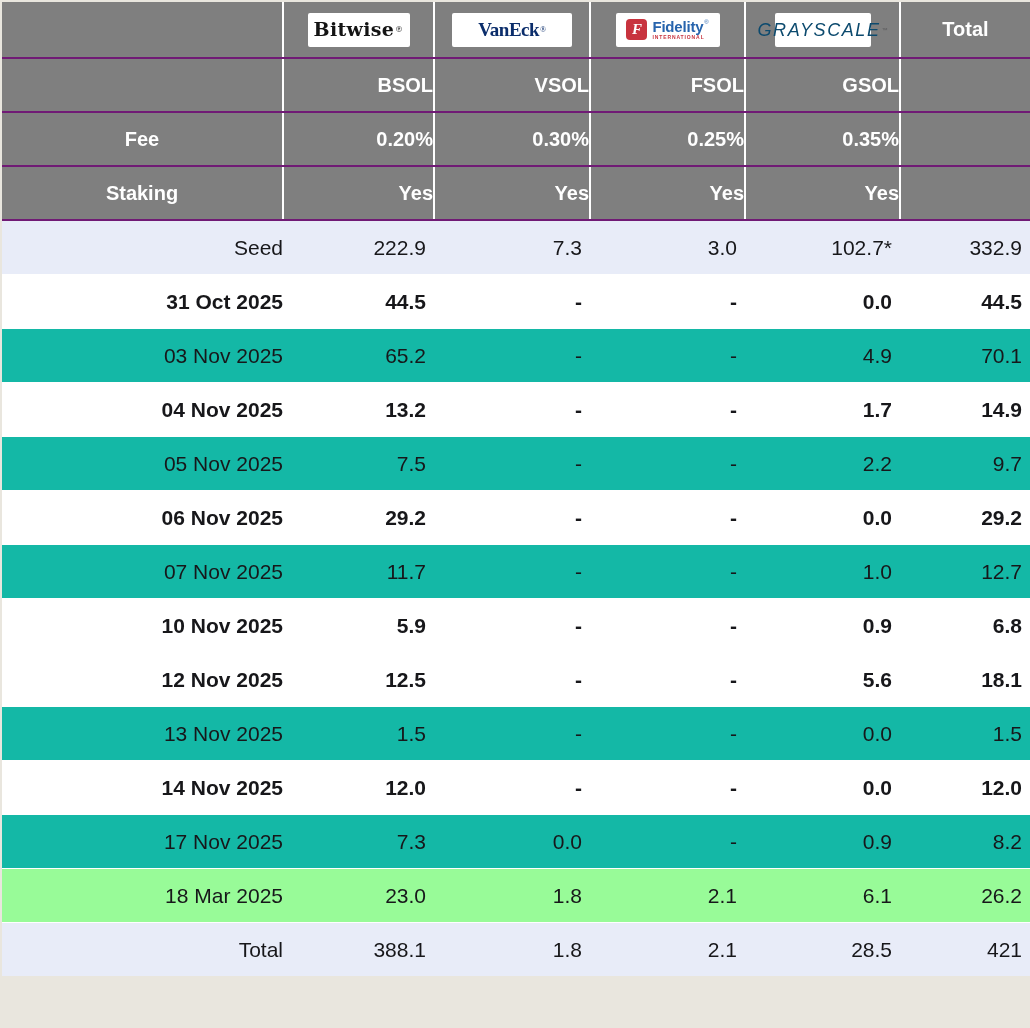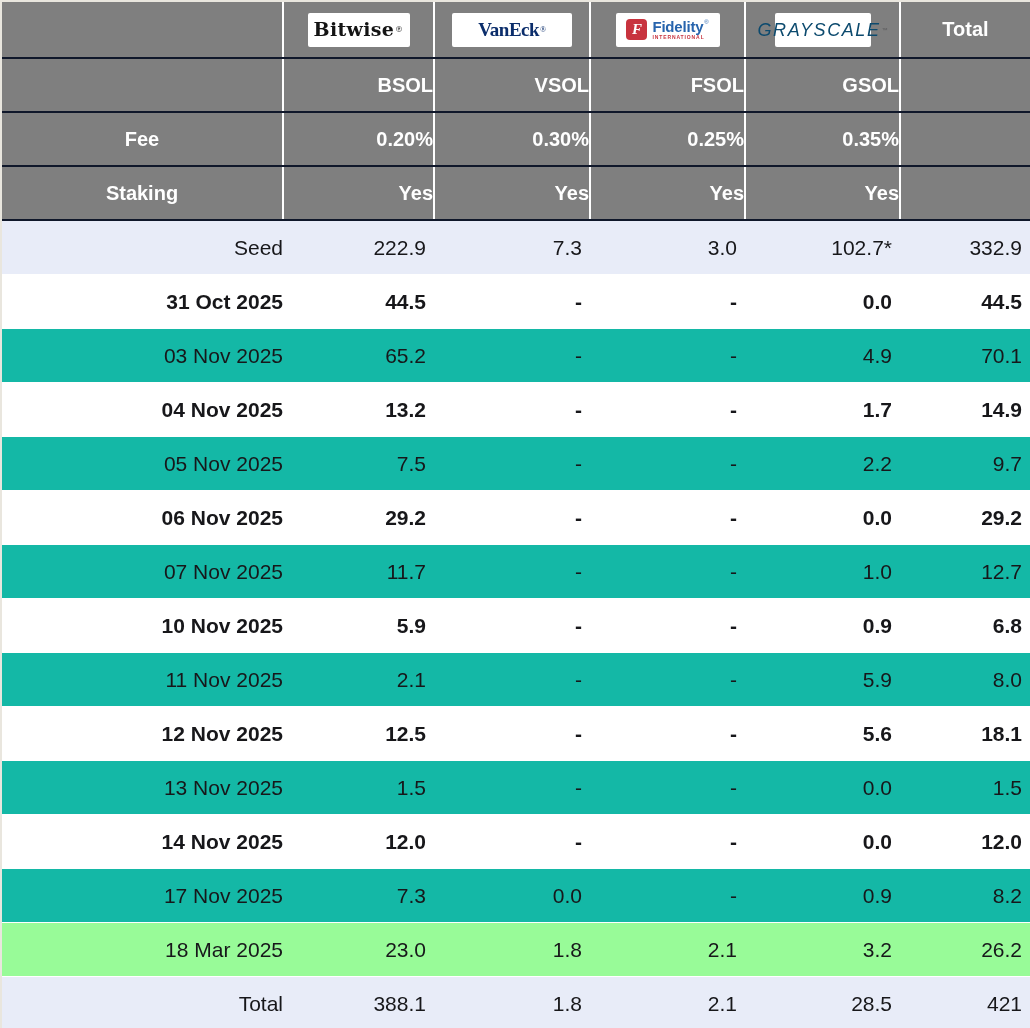--- a/index.html
+++ b/index.html
@@ -22,21 +22,21 @@
   col.c-gsol{width:155px;}
   col.c-total{width:130px;}
 
   
   tr.hdr td{
     background:#7f7f7f;
     color:#ffffff;
     font-weight:bold;
     font-size:20px;
     border-right:2px solid #ffffff;
-    border-bottom:2px solid #0f172a;
+    border-bottom:2px solid #701a75;
     padding:0;
     vertical-align:middle;
   }
   tr.hdr td:last-child{border-right:none;}
   tr.logo-row td{height:55px;text-align:center;}
   tr.ticker-row td,tr.fee-row td,tr.staking-row td{height:52px;}
   td.h-label{text-align:center;padding-left:8px;}
   td.h-val{text-align:right;padding-right:14px;}
   td.total-head{text-align:right;padding-right:8px;}
 
@@ -218,28 +218,20 @@
           <td class="val">12.7</td>
         </tr>
         <tr class="r-white">
           <td class="lbl">10 Nov 2025</td>
           <td class="val">5.9</td>
           <td class="val">-</td>
           <td class="val">-</td>
           <td class="val">0.9</td>
           <td class="val">6.8</td>
         </tr>
-        <tr class="r-gray">
-          <td class="lbl">11 Nov 2025</td>
-          <td class="val">2.1</td>
-          <td class="val">-</td>
-          <td class="val">-</td>
-          <td class="val">5.9</td>
-          <td class="val">8.0</td>
-        </tr>
         <tr class="r-white">
           <td class="lbl">12 Nov 2025</td>
           <td class="val">12.5</td>
           <td class="val">-</td>
           <td class="val">-</td>
           <td class="val">5.6</td>
           <td class="val">18.1</td>
         </tr>
         <tr class="r-gray">
           <td class="lbl">13 Nov 2025</td>
@@ -263,21 +255,21 @@
           <td class="val">0.0</td>
           <td class="val">-</td>
           <td class="val">0.9</td>
           <td class="val">8.2</td>
         </tr>
         <tr class="r-green">
           <td class="lbl">18 Mar 2025</td>
           <td class="val">23.0</td>
           <td class="val">1.8</td>
           <td class="val">2.1</td>
-          <td class="val">3.2</td>
+          <td class="val">6.1</td>
           <td class="val">26.2</td>
         </tr>
         <tr class="r-total">
           <td class="lbl">Total</td>
           <td class="val">388.1</td>
           <td class="val">1.8</td>
           <td class="val">2.1</td>
           <td class="val">28.5</td>
           <td class="val">421</td>
         </tr>

